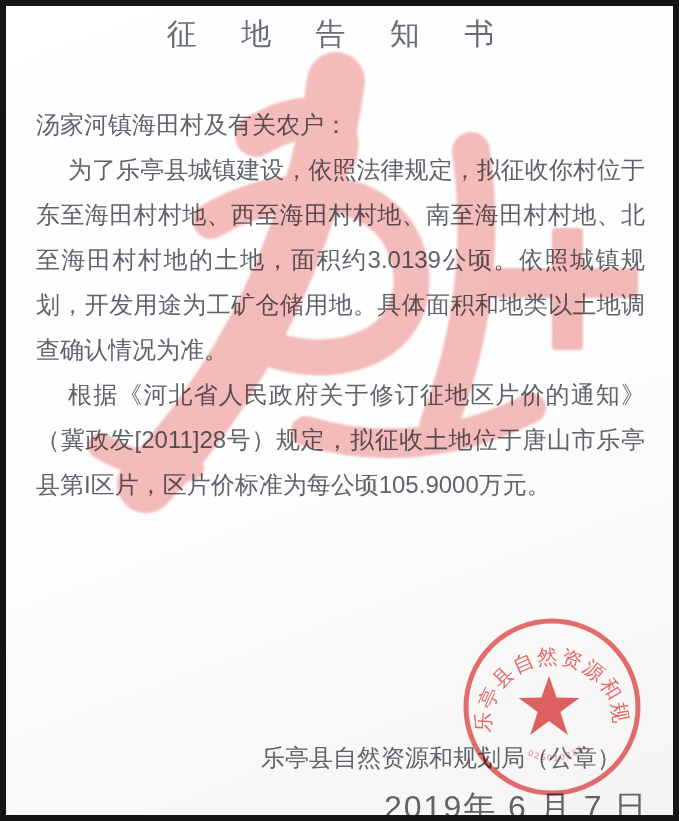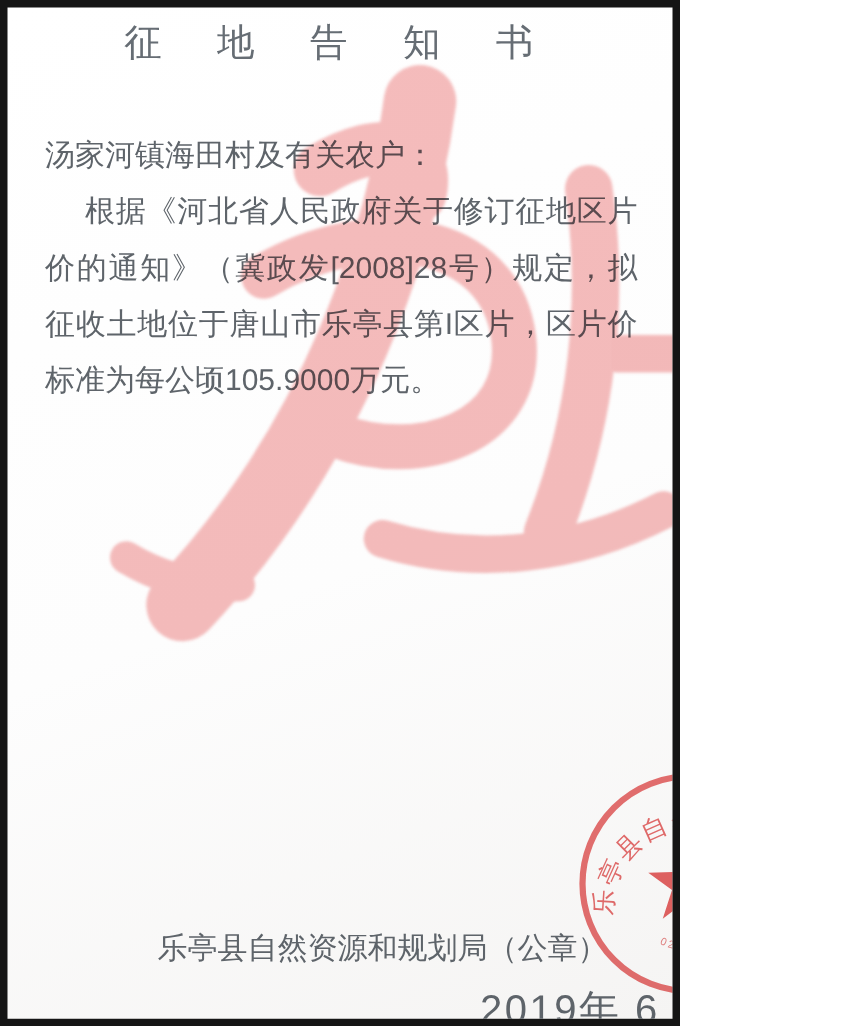--- a/index.html
+++ b/index.html
@@ -1,18 +1,18 @@
 <!DOCTYPE html>
 <html><head>
 <meta charset="utf-8">
 <style>
   html, body { margin: 0; padding: 0; background: #ffffff; }
   .page {
     position: relative;
-    width: 544px; height: 821px;
+    width: 679px; height: 821px;
     box-sizing: border-box;
     border: 6px solid #151515;
     background: linear-gradient(160deg, #ffffff 0%, #fdfdfd 55%, #f5f4f3 100%);
     overflow: hidden;
     font-family: "Liberation Sans", "DejaVu Sans", sans-serif;
     color: #5e646a;
   }
   .doc-title {
     position: absolute;
     top: 8px; left: 0; right: 0;
@@ -70,21 +70,22 @@
 </style>
 </head>
 <body>
 
 <div class="page">
 
   <div class="doc-title">征 地 告 知 书</div>
 
   <div class="doc-body">
     <p class="salutation">汤家河镇海田村及有关农户：</p>
-    <p>根据《河北省人民政府关于修订征地区片价的通知》（冀政发[2008]28号）规定，拟征收土地位于唐山市乐亭县第I区片，区片价标准为每公顷105.9000万元。</p>
+    <p>为了乐亭县城镇建设，依照法律规定，拟征收你村位于东至海田村村地、西至海田村村地、南至海田村村地、北至海田村村地的土地，面积约3.0139公顷。依照城镇规划，开发用途为工矿仓储用地。具体面积和地类以土地调查确认情况为准。</p>
+    <p>根据《河北省人民政府关于修订征地区片价的通知》（冀政发[2011]28号）规定，拟征收土地位于唐山市乐亭县第I区片，区片价标准为每公顷105.9000万元。</p>
   </div>
 
   <div class="signature-line">乐亭县自然资源和规划局（公章）</div>
   <div class="date-line">2019年 6 月 7 日</div>
 
   <div class="watermark">
     <svg width="679" height="821" viewBox="0 0 679 821" xmlns="http://www.w3.org/2000/svg">
       <g stroke="#ef9393" fill="none" stroke-linecap="round">
         <path d="M 330 75 C 315 185 265 345 140 478" stroke-width="58"></path>
         <path d="M 250 130 C 300 100 340 110 330 150" stroke-width="42"></path>

